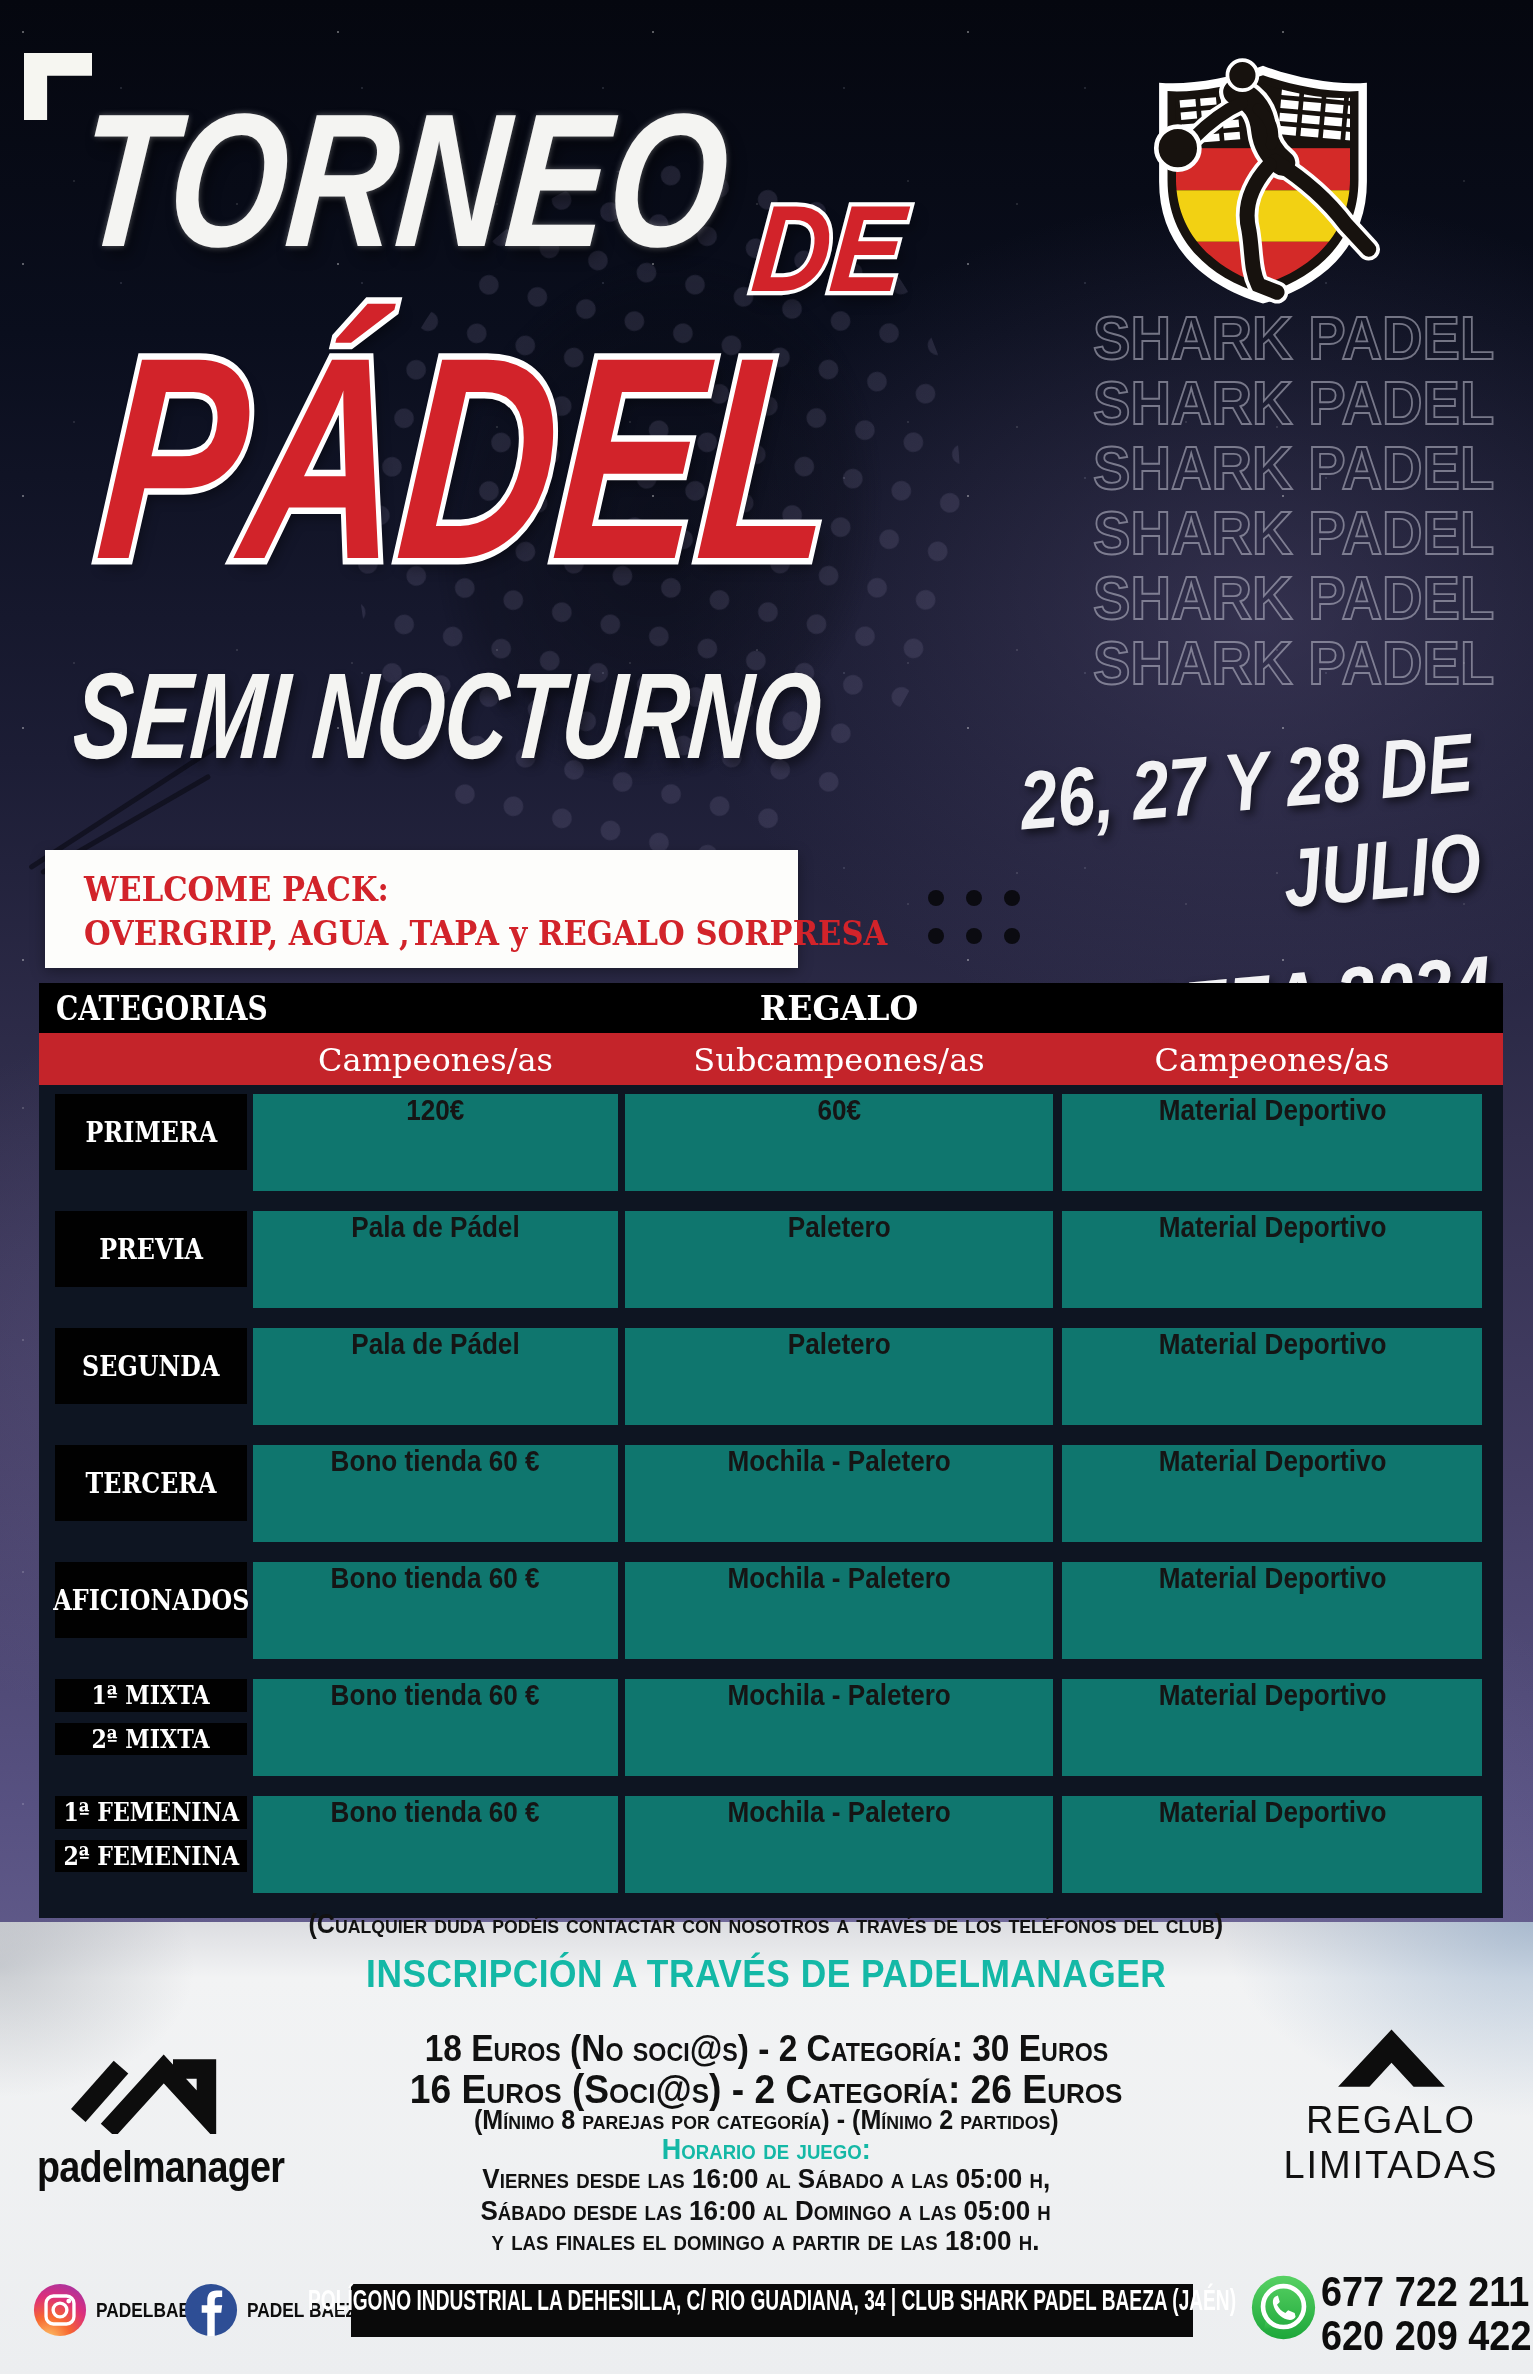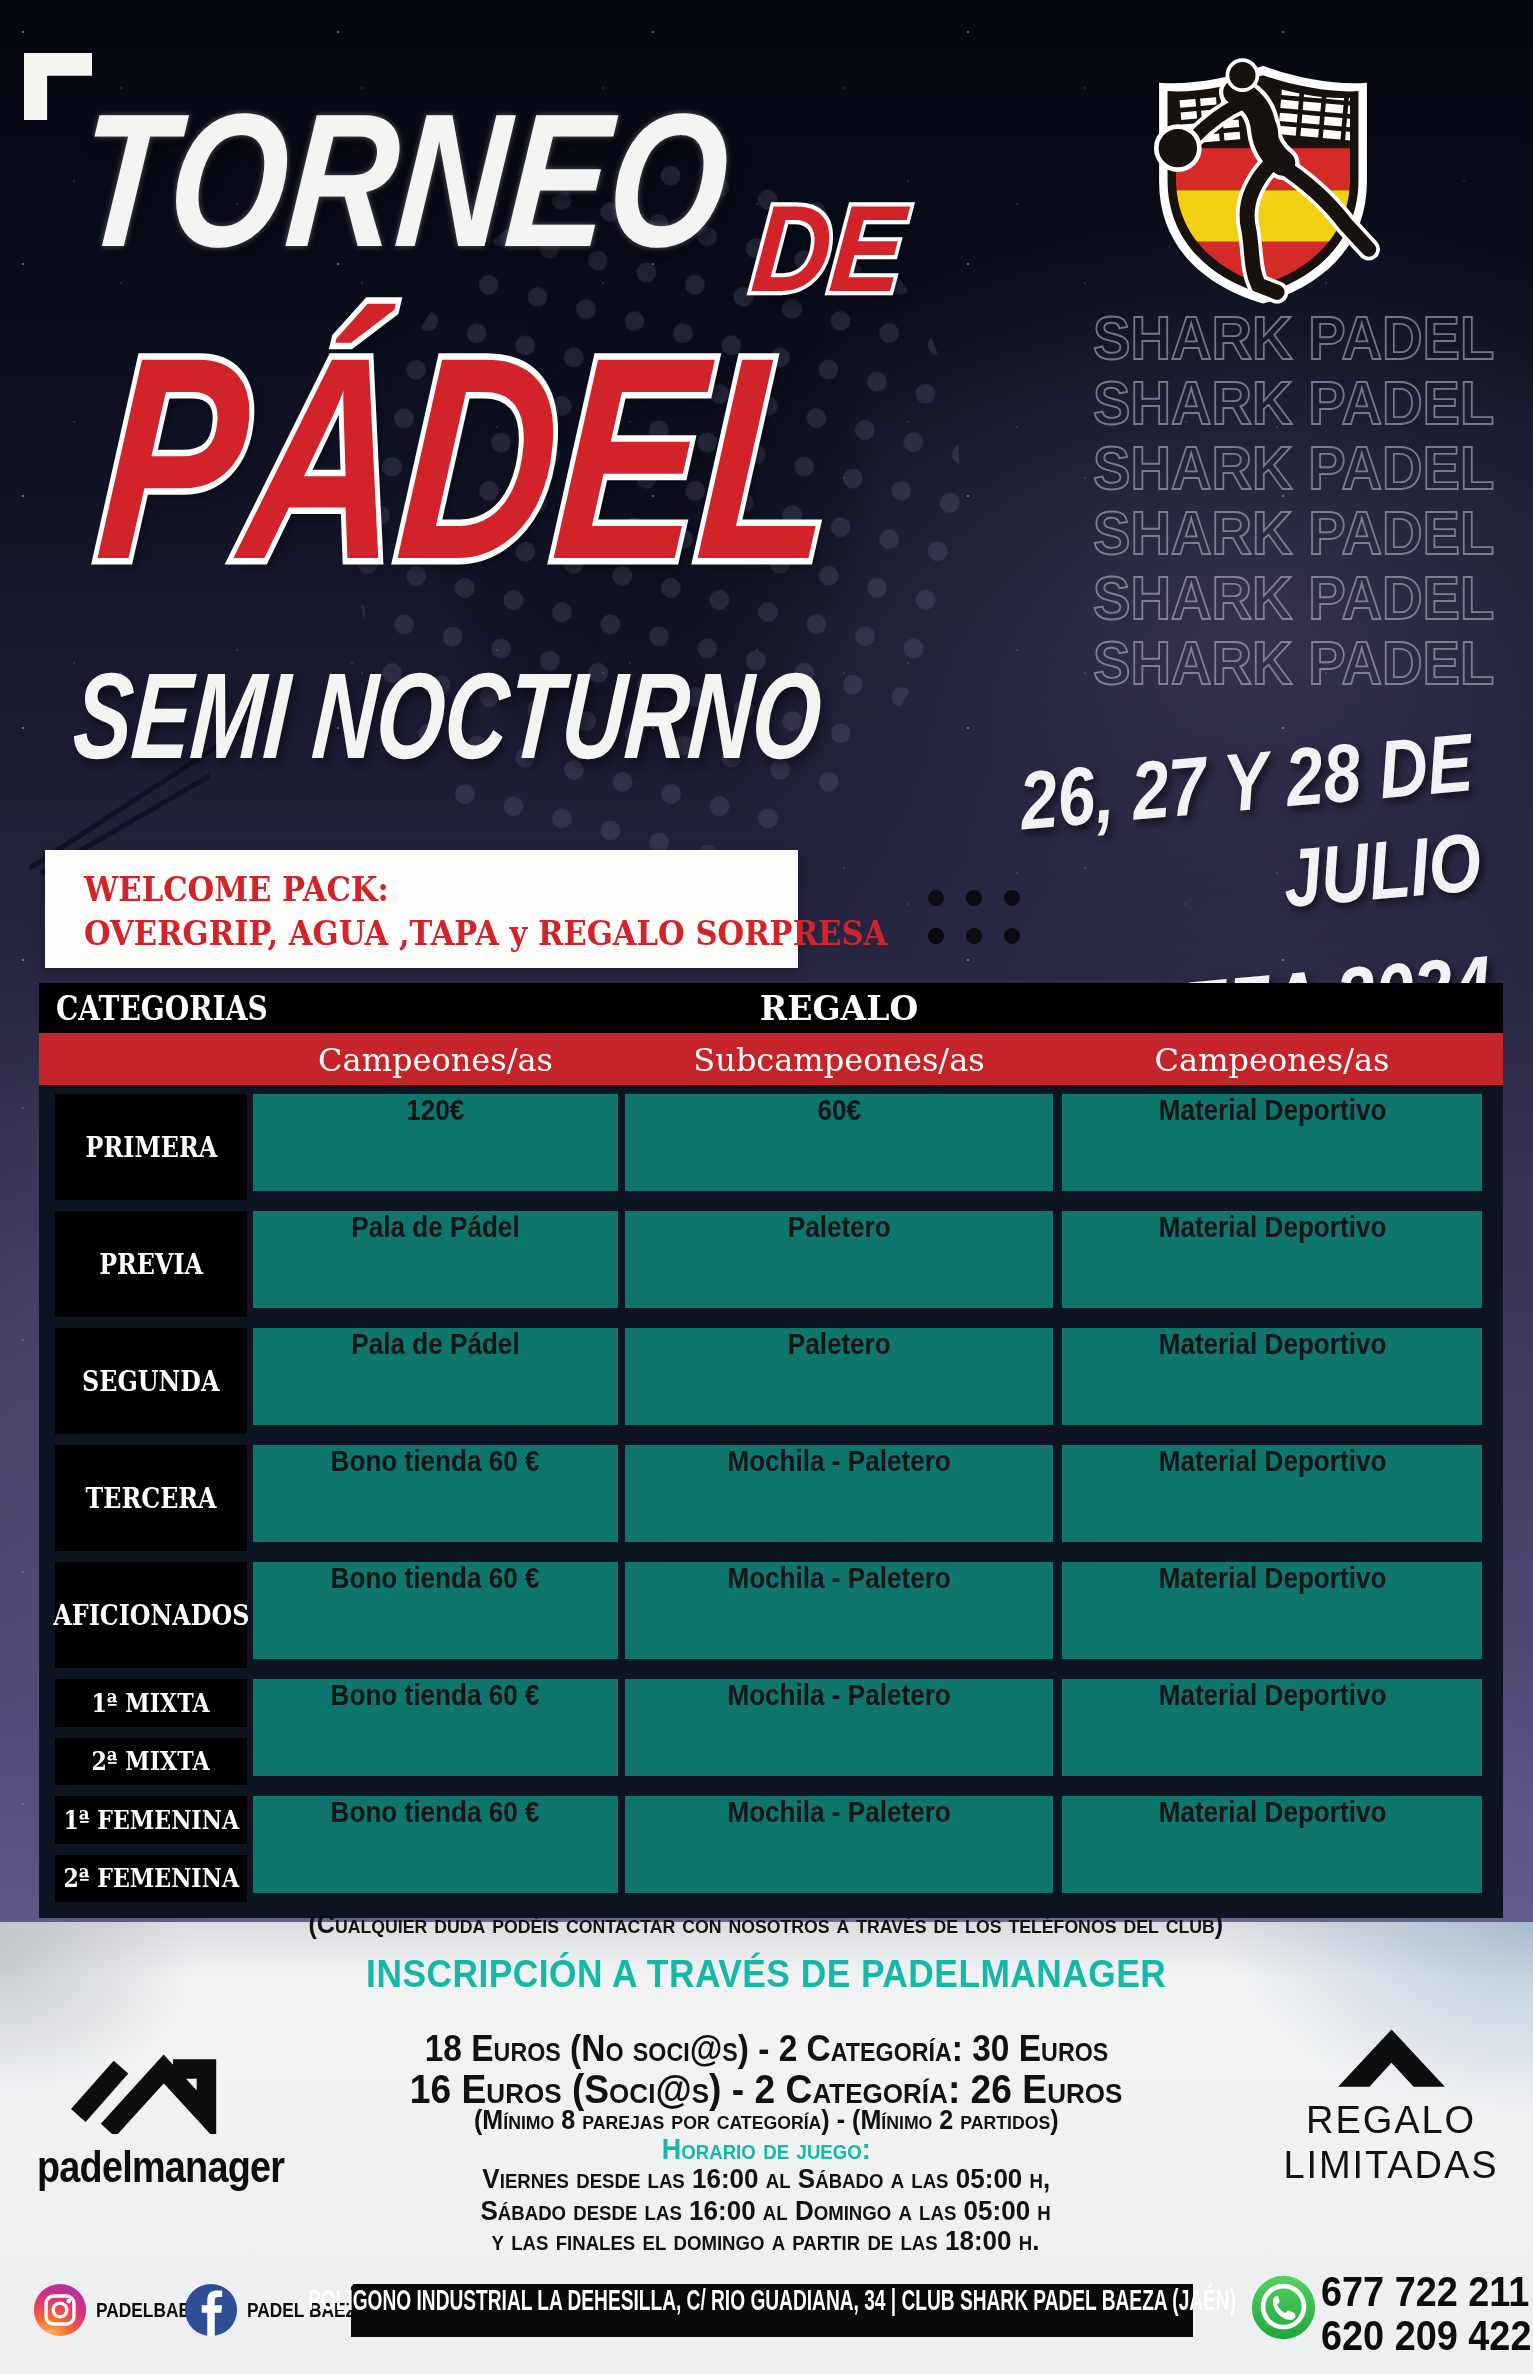--- a/index.html
+++ b/index.html
@@ -80,21 +80,21 @@
   .th-cat{left:16.7px;top:0;height:50px;line-height:52px;color:#fff;
     font-family:"DejaVu Serif",serif;font-weight:bold;font-size:33px;
     transform:scaleX(.85);transform-origin:left;}
   .th-premios{left:586px;width:428px;top:0;height:50px;line-height:52px;text-align:center;
     color:#fff;font-family:"DejaVu Serif",serif;font-weight:bold;font-size:33px;}
   .hred{left:0;top:50px;width:100%;height:52px;background:#c4242a;}
   .hred span{position:absolute;top:0;height:52px;line-height:54px;text-align:center;
     color:#fff;font-family:"DejaVu Serif",serif;font-weight:normal;font-size:32px;}
   .col2{left:214px;width:365px;} .col3{left:586px;width:428px;} .col4{left:1023px;width:420px;}
   .trow{position:absolute;left:0;width:100%;height:106px;}
-  .cat{position:absolute;left:16px;width:192px;height:106px;display:flex;
+  .cat{position:absolute;left:16px;width:192px;height:76px;display:flex;
     flex-direction:column;gap:11px;border-radius:7px;}
   .cat-sub{flex:1;background:#010101;display:flex;align-items:center;justify-content:center;}
   .cat-sub span{color:#fff;font-family:"DejaVu Serif",serif;font-weight:bold;
     font-size:28px;white-space:nowrap;transform:scaleX(.85);}
   .split .cat-sub span{font-size:26px;}
   .cell{position:absolute;top:0;height:97px;background:#0f766e;display:flex;
     align-items:flex-start;justify-content:center;}
   .cell span{color:#151515;font-weight:bold;font-size:29px;white-space:nowrap;
     transform:scaleX(.90);}
 

